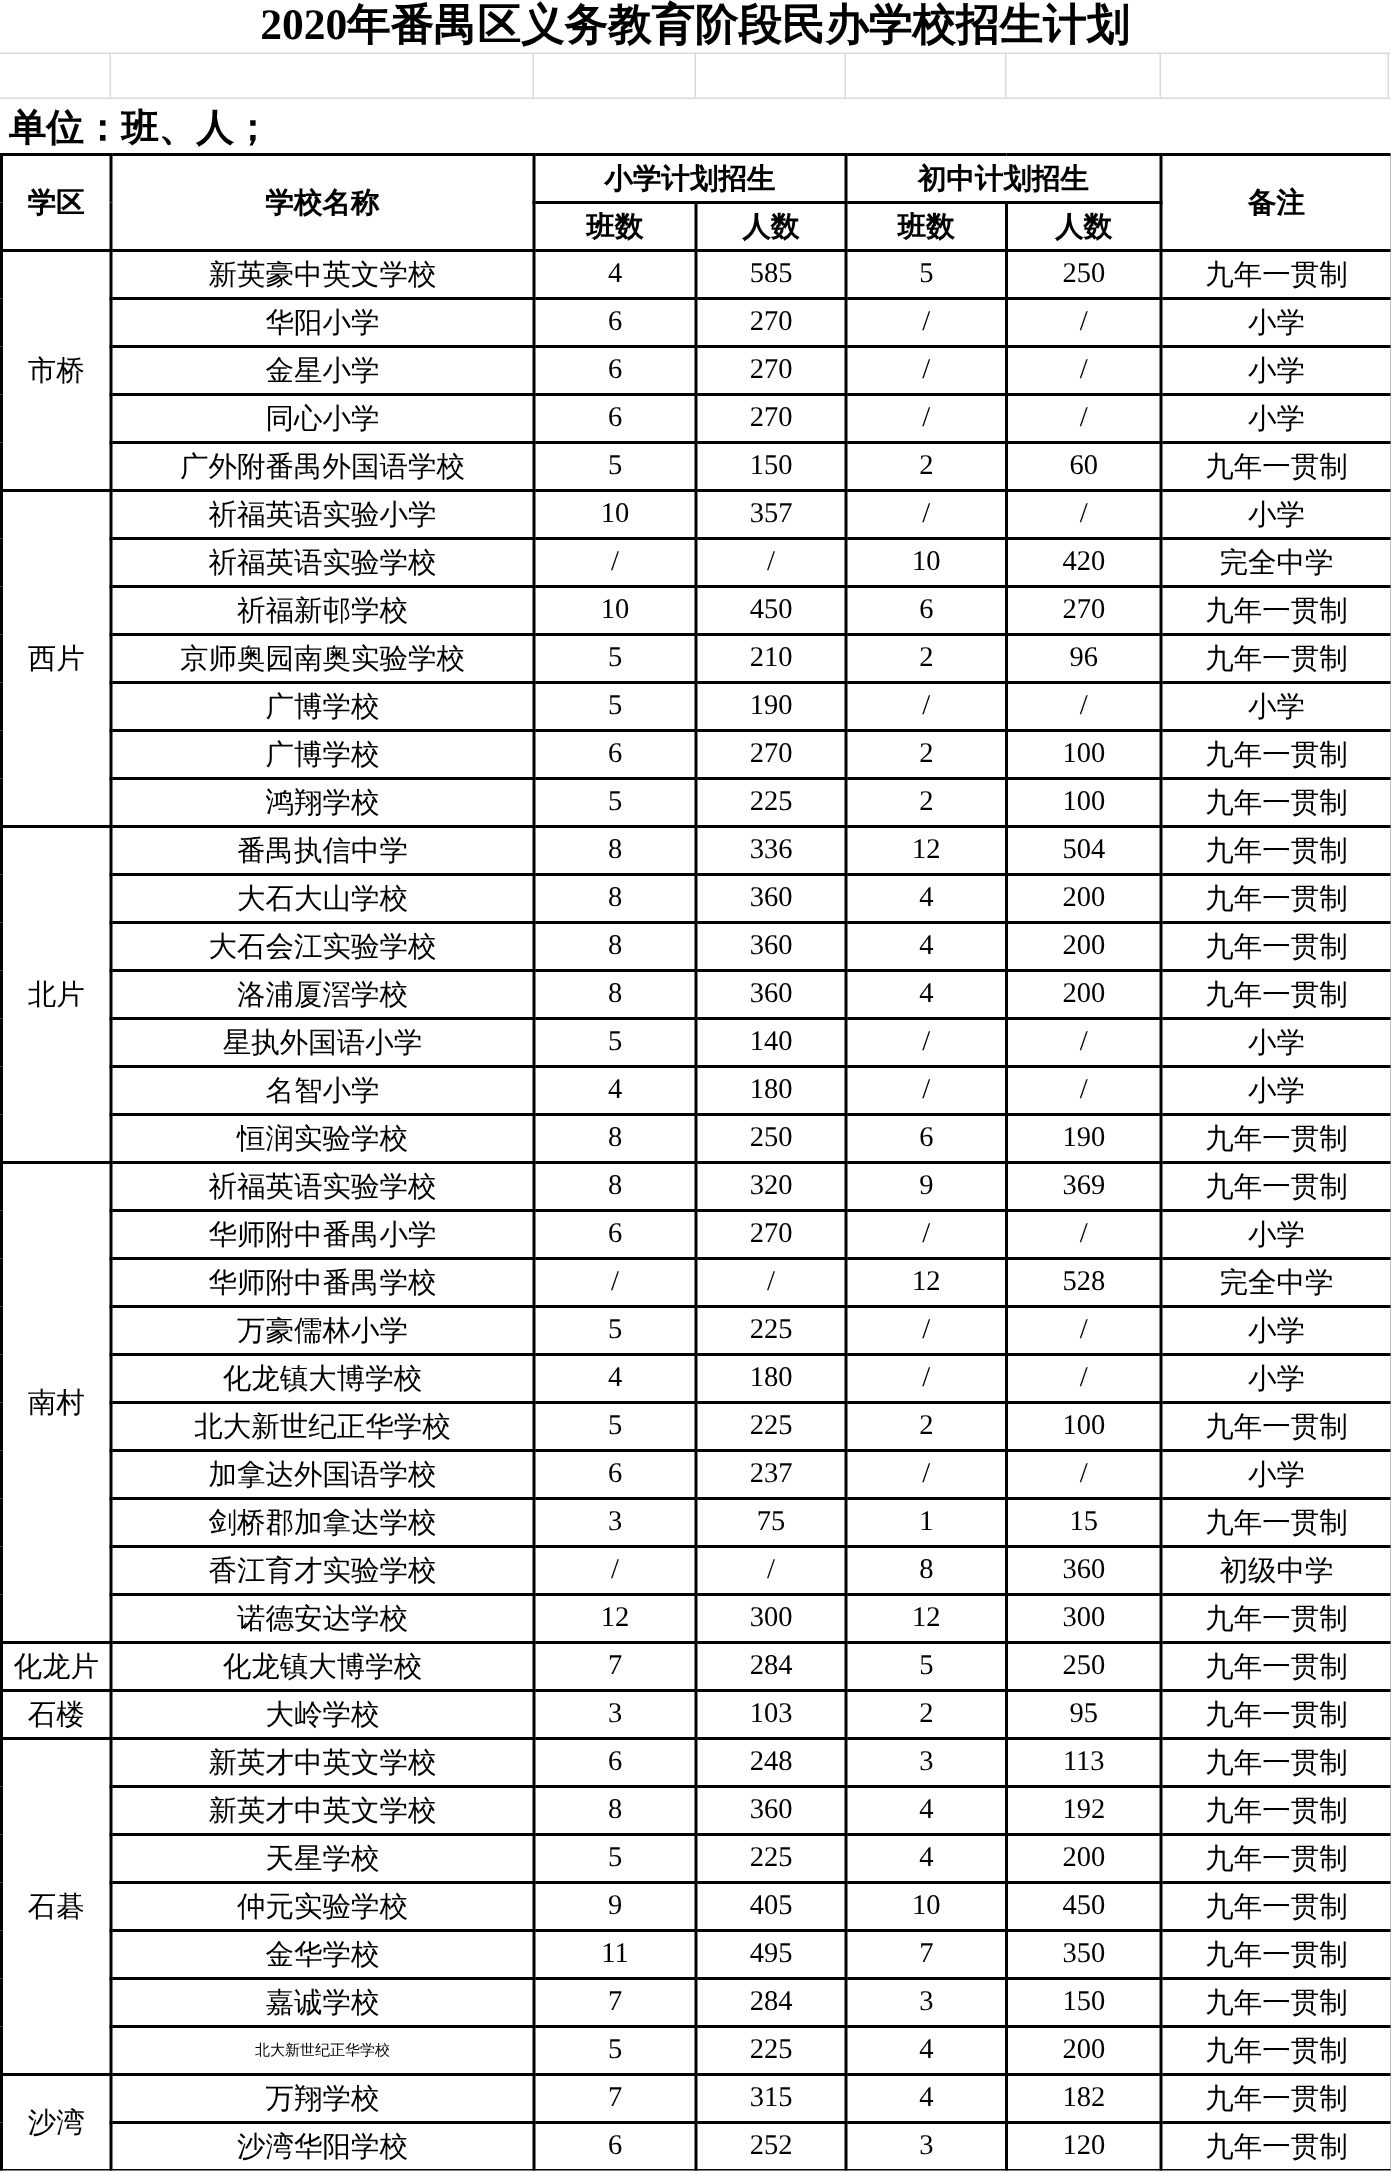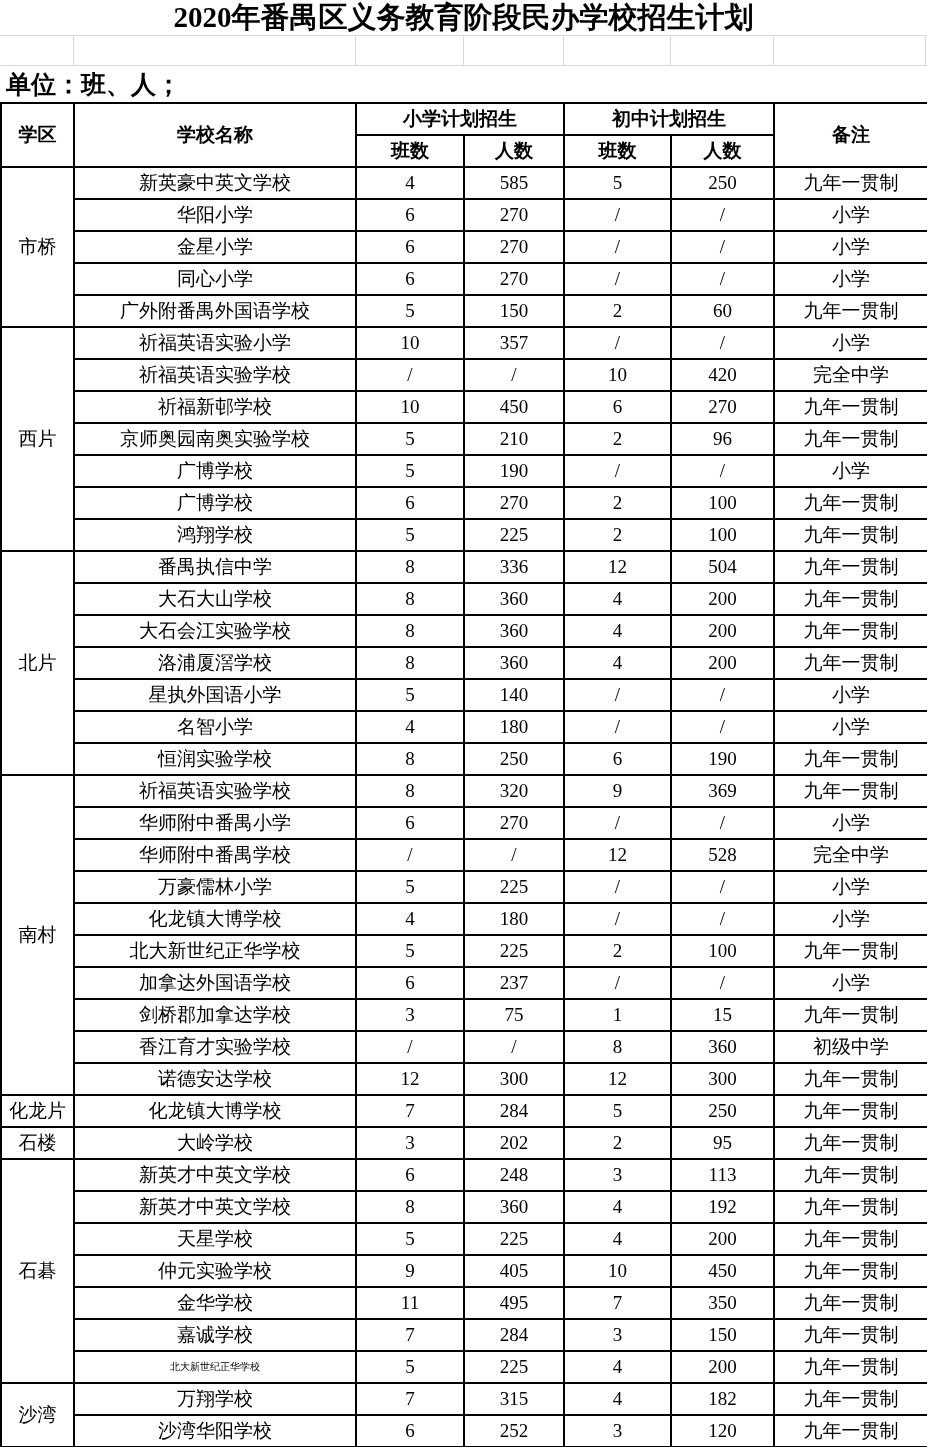--- a/index.html
+++ b/index.html
@@ -354,21 +354,21 @@
           <td>7</td>
           <td>284</td>
           <td>5</td>
           <td>250</td>
           <td>九年一贯制</td>
         </tr>
         <tr>
           <td rowspan="1">石楼</td>
           <td class="school-cell">大岭学校</td>
           <td>3</td>
-          <td>202</td>
+          <td>103</td>
           <td>2</td>
           <td>95</td>
           <td>九年一贯制</td>
         </tr>
         <tr>
           <td rowspan="7">石碁</td>
           <td class="school-cell">新英才中英文学校</td>
           <td>6</td>
           <td>248</td>
           <td>3</td>

